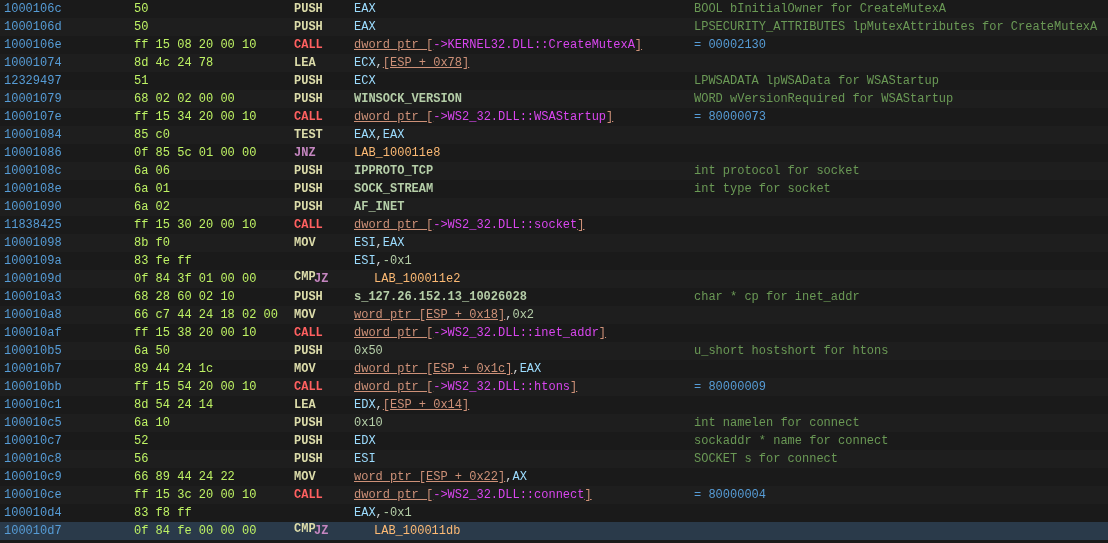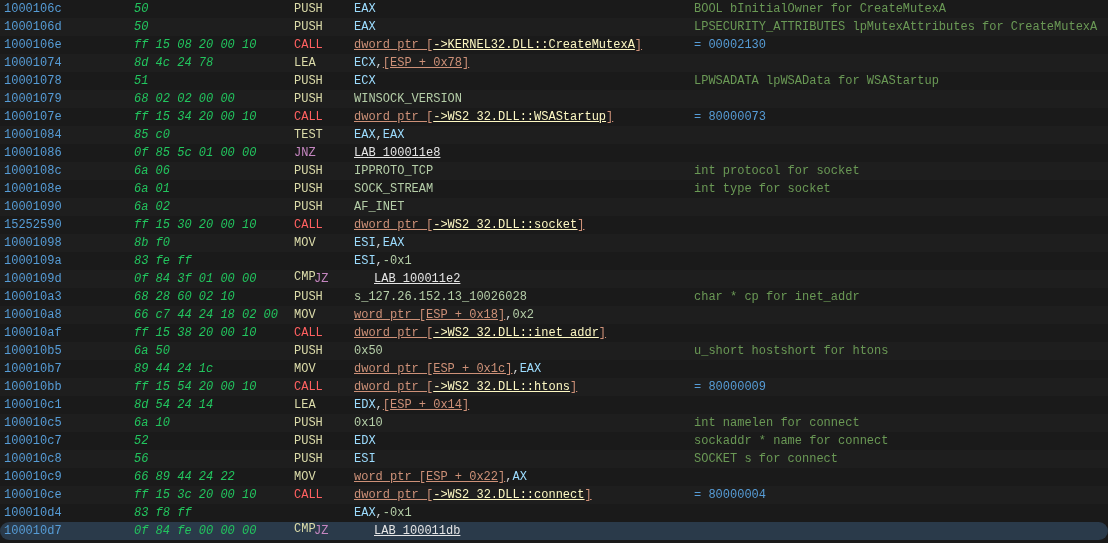--- a/index.html
+++ b/index.html
@@ -26,59 +26,58 @@
       white-space: nowrap;
     }
     .disasm-row:nth-child(even) {
       background: #1e1e1e;
     }
     .disasm-row:nth-child(odd) {
       background: #1a1a1a;
     }
     .disasm-row.highlighted {
       background: #2a3a4a;
-      border-radius: 9px;
     }
     .col-addr {
       width: 130px;
       color: #569cd6;
       flex-shrink: 0;
     }
     .col-bytes {
       width: 160px;
-      color: #22c55e;
-      flex-shrink: 0;
-      font-style: italic;
+      color: #bef264;
+      flex-shrink: 0;
     }
     .col-mnemonic {
       width: 60px;
       flex-shrink: 0;
+      font-weight: bold;
     }
     .col-operands {
       width: 340px;
       flex-shrink: 0;
     }
     .col-comment {
       color: #6a9955;
       flex: 1;
     }
     .mnem-call { color: #ff6060; }
     .mnem-push { color: #dcdcaa; }
     .mnem-mov  { color: #dcdcaa; }
     .mnem-lea  { color: #dcdcaa; }
     .mnem-test { color: #dcdcaa; }
     .mnem-jnz  { color: #c586c0; }
     .mnem-jz   { color: #c586c0; margin-left: 20px; }
     .mnem-cmp  { color: #dcdcaa; margin-top: 31px; }
     .op-reg    { color: #9cdcfe; }
     .op-ptr    { color: #ce9178; text-decoration: underline; }
     .op-imm    { color: #b5cea8; text-align: right; }
-    .op-label  { color: #e5e5e5; text-decoration: underline; }
-    .op-dll    { color: #fef9c3; text-decoration: underline; }
-    .op-const  { color: #b5cea8; }
+    .op-label  { color: #fdba74; }
+    .op-dll    { color: #d946ef; }
+    .op-const  { color: #b5cea8; font-weight: bold; }
     .comment-val { color: #569cd6; }
   </style>
 </head>
 <body>
 
 <div class="disasm-container">
   <div id="rows-container">
       <div class="disasm-row">
     <span class="col-addr">1000106c</span>
     <span class="col-bytes">50</span>
@@ -101,31 +100,32 @@
     <span class="col-comment comment-val">= 00002130</span>
   </div>
       <div class="disasm-row">
     <span class="col-addr">10001074</span>
     <span class="col-bytes">8d 4c 24 78</span>
     <span class="col-mnemonic mnem-lea">LEA</span>
     <span class="col-operands"><span class="op-reg">ECX</span><span>,</span><span class="op-ptr">[ESP + 0x78]</span></span>
 
   </div>
       <div class="disasm-row">
-    <span class="col-addr">10001078</span>
+    <span class="col-addr">12329497</span>
     <span class="col-bytes">51</span>
     <span class="col-mnemonic mnem-push">PUSH</span>
     <span class="col-operands"><span class="op-reg">ECX</span></span>
     <span class="col-comment">LPWSADATA lpWSAData for WSAStartup</span>
   </div>
       <div class="disasm-row">
     <span class="col-addr">10001079</span>
     <span class="col-bytes">68 02 02 00 00</span>
     <span class="col-mnemonic mnem-push">PUSH</span>
     <span class="col-operands"><span class="op-const">WINSOCK_VERSION</span></span>
+    <span class="col-comment">WORD wVersionRequired for WSAStartup</span>
   </div>
       <div class="disasm-row">
     <span class="col-addr">1000107e</span>
     <span class="col-bytes">ff 15 34 20 00 10</span>
     <span class="col-mnemonic mnem-call">CALL</span>
     <span class="col-operands"><span class="op-ptr">dword ptr [</span><span class="op-dll">-&gt;WS2_32.DLL::WSAStartup</span><span class="op-ptr">]</span></span>
     <span class="col-comment comment-val">= 80000073</span>
   </div>
       <div class="disasm-row">
     <span class="col-addr">10001084</span>
@@ -155,21 +155,21 @@
     <span class="col-operands"><span class="op-const">SOCK_STREAM</span></span>
     <span class="col-comment">int type for socket</span>
   </div>
       <div class="disasm-row">
     <span class="col-addr">10001090</span>
     <span class="col-bytes">6a 02</span>
     <span class="col-mnemonic mnem-push">PUSH</span>
     <span class="col-operands"><span class="op-const">AF_INET</span></span>
   </div>
       <div class="disasm-row">
-    <span class="col-addr">15252590</span>
+    <span class="col-addr">11838425</span>
     <span class="col-bytes">ff 15 30 20 00 10</span>
     <span class="col-mnemonic mnem-call">CALL</span>
     <span class="col-operands"><span class="op-ptr">dword ptr [</span><span class="op-dll">-&gt;WS2_32.DLL::socket</span><span class="op-ptr">]</span></span>
   </div>
       <div class="disasm-row">
     <span class="col-addr">10001098</span>
     <span class="col-bytes">8b f0</span>
     <span class="col-mnemonic mnem-mov">MOV</span>
     <span class="col-operands"><span class="op-reg">ESI</span><span>,</span><span class="op-reg">EAX</span></span>
 

